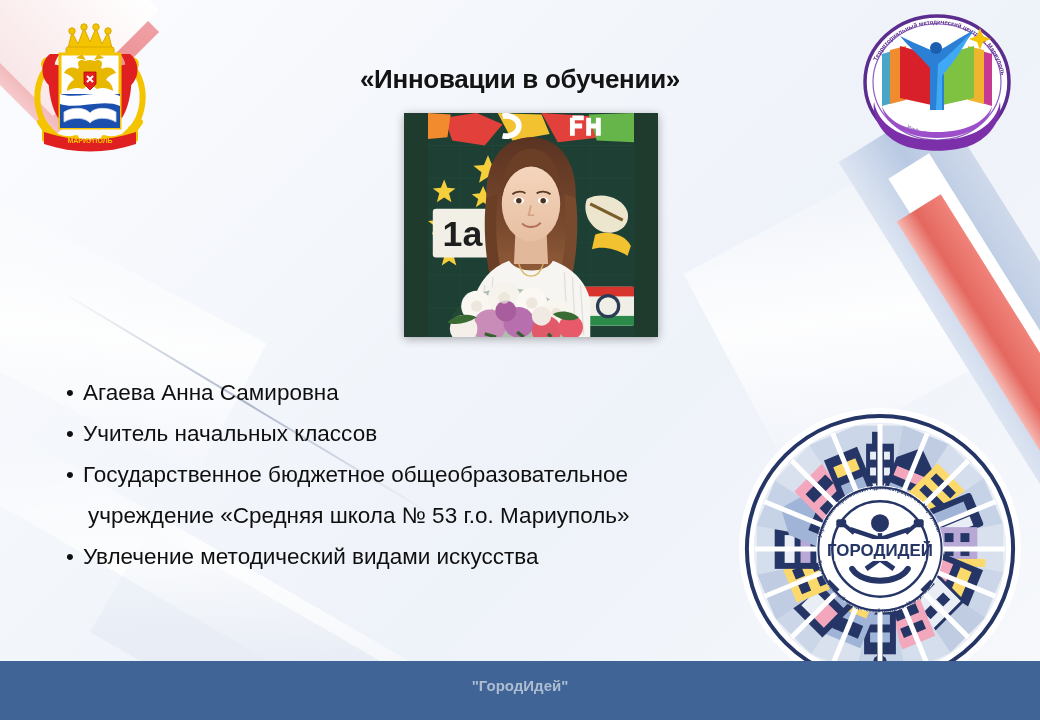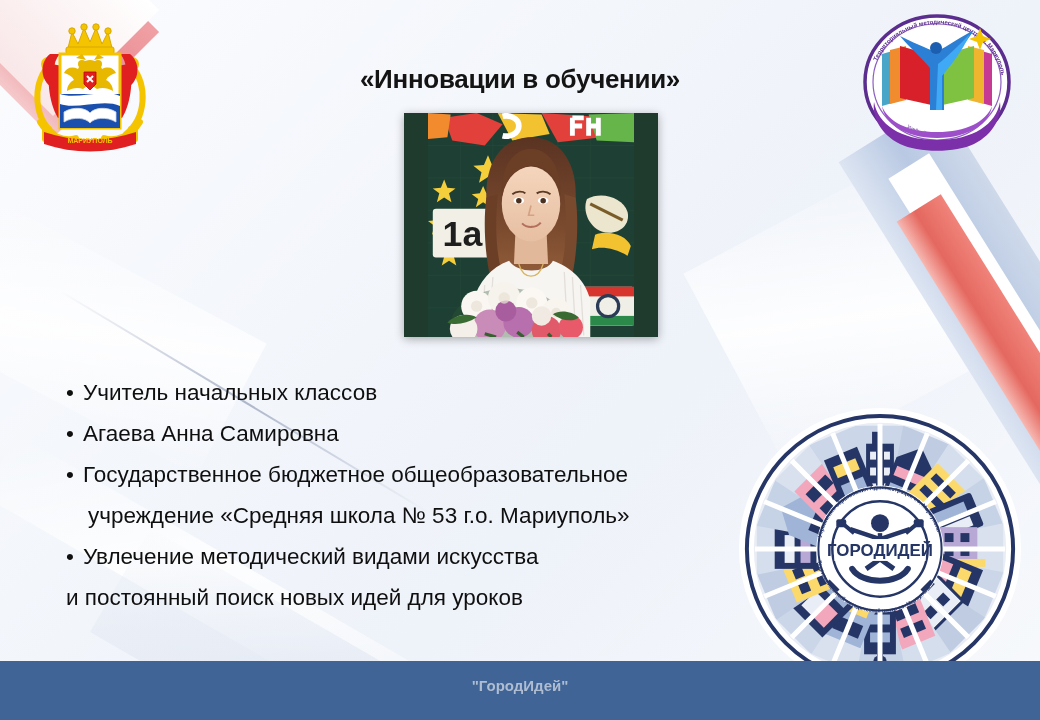--- a/index.html
+++ b/index.html
@@ -386,36 +386,33 @@
           </g>
           <path d="M24 258 C34 248 52 246 60 252 C48 260 32 262 24 258 Z" fill="#3A6B33"></path>
           <path d="M186 252 C178 244 162 242 154 248 C164 256 178 258 186 252 Z" fill="#3A6B33"></path>
         </g>
       </g>
     </svg>
   </div>
 
   <div id="bullets">
     <div class="line">
-      <span class="bullet">•</span><span>Учитель начальных классов</span>
+      <span class="bullet">•</span><span>Агаева Анна Самировна</span>
     </div>
     <div class="line">
-      <span class="bullet">•</span><span>Агаева Анна Самировна</span>
+      <span class="bullet">•</span><span>Учитель начальных классов</span>
     </div>
     <div class="line">
       <span class="bullet">•</span><span>Государственное бюджетное общеобразовательное</span>
     </div>
     <div class="line cont">
       <span class="bullet"></span><span>учреждение «Средняя школа № 53 г.о. Мариуполь»</span>
     </div>
     <div class="line">
       <span class="bullet">•</span><span>Увлечение методический видами искусства</span>
-    </div>
-    <div class="line cont0">
-      <span>и постоянный поиск новых идей для уроков</span>
     </div>
   </div>
 
   <div id="logo-wheel">
     <svg viewBox="0 0 300 300" xmlns="http://www.w3.org/2000/svg">
       <defs>
         <clipPath id="wheelclip">
             <circle cx="150" cy="150" r="126"></circle>
           </clipPath>
         <path id="wtop" d="M 90 150 A 60 60 0 0 1 210 150"></path>

